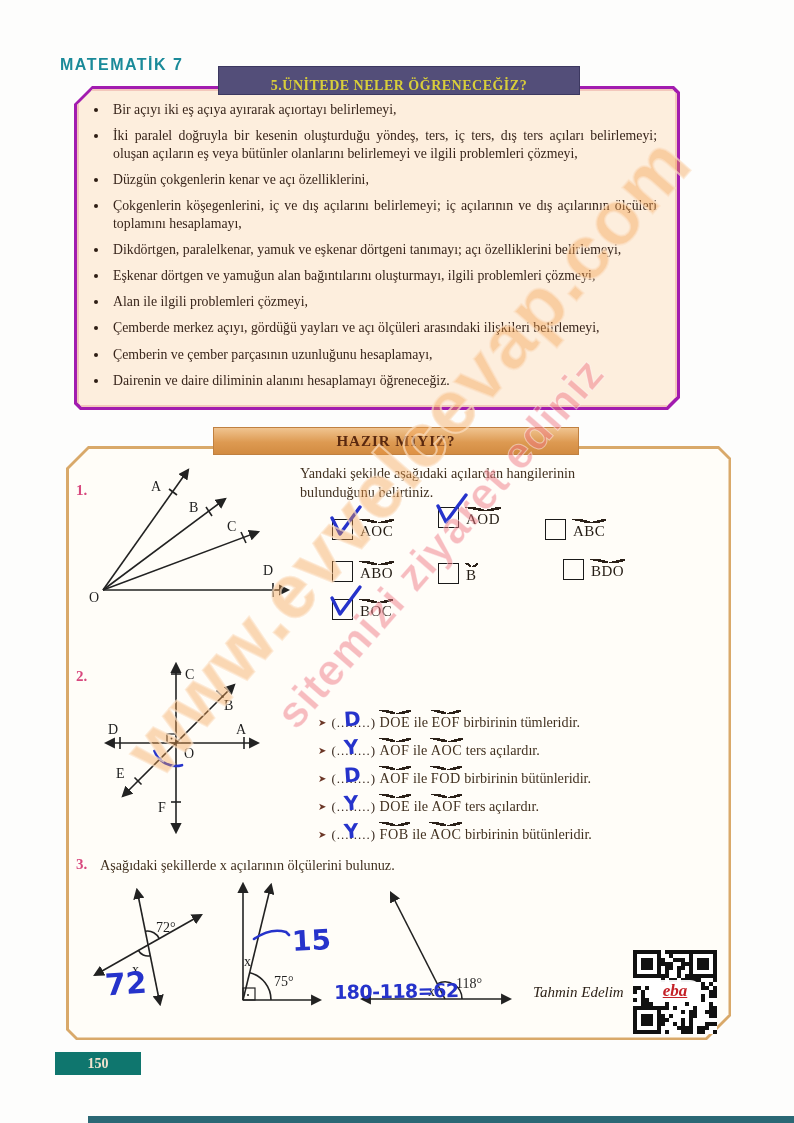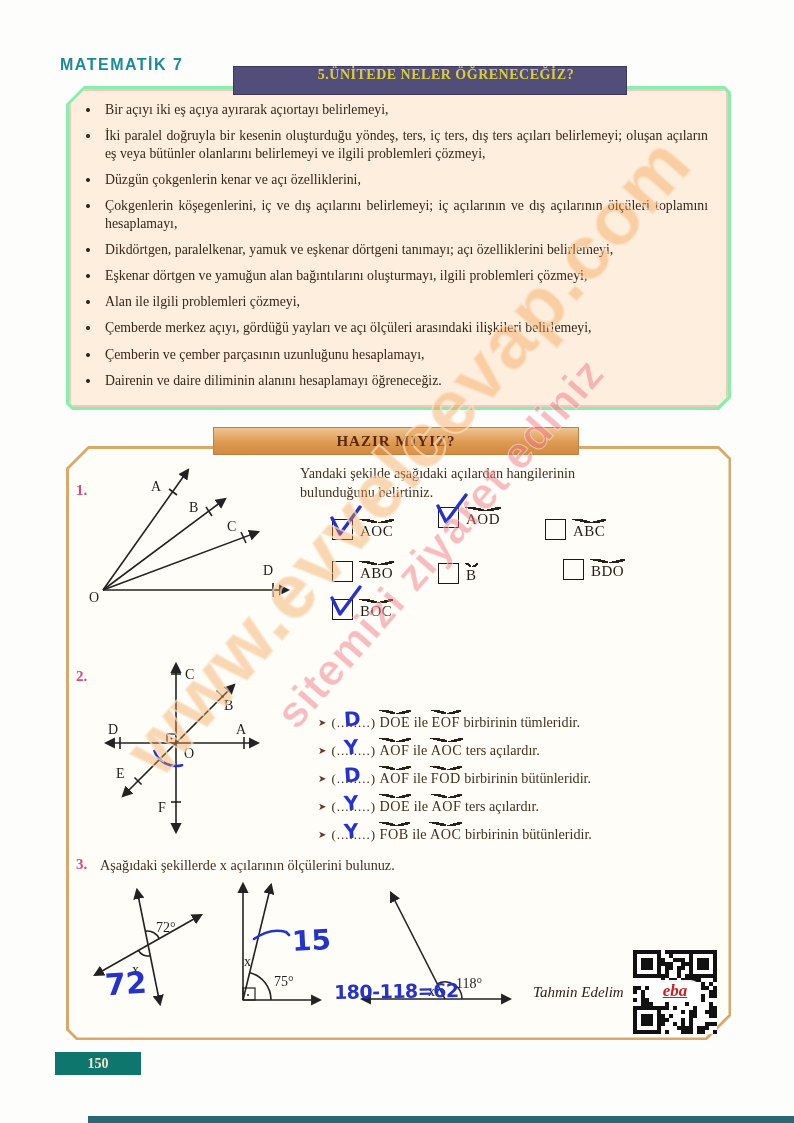--- a/index.html
+++ b/index.html
@@ -4,26 +4,26 @@
 <style>
   html,body{margin:0;padding:0;background:#ffffff;}
   #page{position:relative;width:794px;height:1123px;background:#fdfdfc;overflow:hidden;
         font-family:"Liberation Serif", serif;color:#38251b;}
 
   
   .hdr{position:absolute;left:60px;top:56px;font-family:"Liberation Sans",sans-serif;
        font-weight:bold;font-size:16px;letter-spacing:1.5px;color:#1a8a99;}
 
   
-  .box1-outer{position:absolute;left:66px;top:86px;width:665px;height:324px;background:#86efac;
+  .box1-outer{position:absolute;left:74px;top:86px;width:606px;height:324px;background:#a21caf;
       clip-path:polygon(18px 0,calc(100% - 6px) 0,100% 6px,100% calc(100% - 12px),calc(100% - 12px) 100%,6px 100%,0 calc(100% - 6px),0 18px);z-index:1;}
   .box1-inner{position:absolute;inset:3px;background:#fdeedd;box-shadow:inset 0 0 0 2px #f3c7bc;
       clip-path:polygon(16px 0,calc(100% - 5px) 0,100% 5px,100% calc(100% - 11px),calc(100% - 11px) 100%,5px 100%,0 calc(100% - 5px),0 16px);}
-  .banner1{position:absolute;left:233px;top:66px;width:360px;height:27px;background:#534e79;
-      border:1px solid #3c3860;z-index:3;display:flex;align-items:flex-start;justify-content:center;padding-left:32px;}
+  .banner1{position:absolute;left:218px;top:66px;width:360px;height:27px;background:#534e79;
+      border:1px solid #3c3860;z-index:3;display:flex;align-items:flex-end;justify-content:center;}
   .banner1 span{color:#d8ce3a;font-weight:bold;font-size:14px;letter-spacing:.5px;}
   .bullets{position:absolute;left:14px;right:20px;top:12px;margin:0;padding:0 0 0 18px;}
   .bullets li{font-size:13.8px;line-height:1.28;margin-bottom:8.5px;text-align:justify;color:#38251b;padding-left:4px;}
   .bullets li::marker{color:#2d1d14;}
 
   
   .box2-outer{position:absolute;left:66px;top:446px;width:665px;height:594px;background:#d9a96a;
       clip-path:polygon(22px 0,calc(100% - 12px) 0,100% 12px,100% calc(100% - 24px),calc(100% - 24px) 100%,10px 100%,0 calc(100% - 10px),0 22px);z-index:1;}
   .box2-inner{position:absolute;inset:2.5px;background:#fffdf8;
       clip-path:polygon(21px 0,calc(100% - 11px) 0,100% 11px,100% calc(100% - 23px),calc(100% - 23px) 100%,9px 100%,0 calc(100% - 9px),0 21px);}

